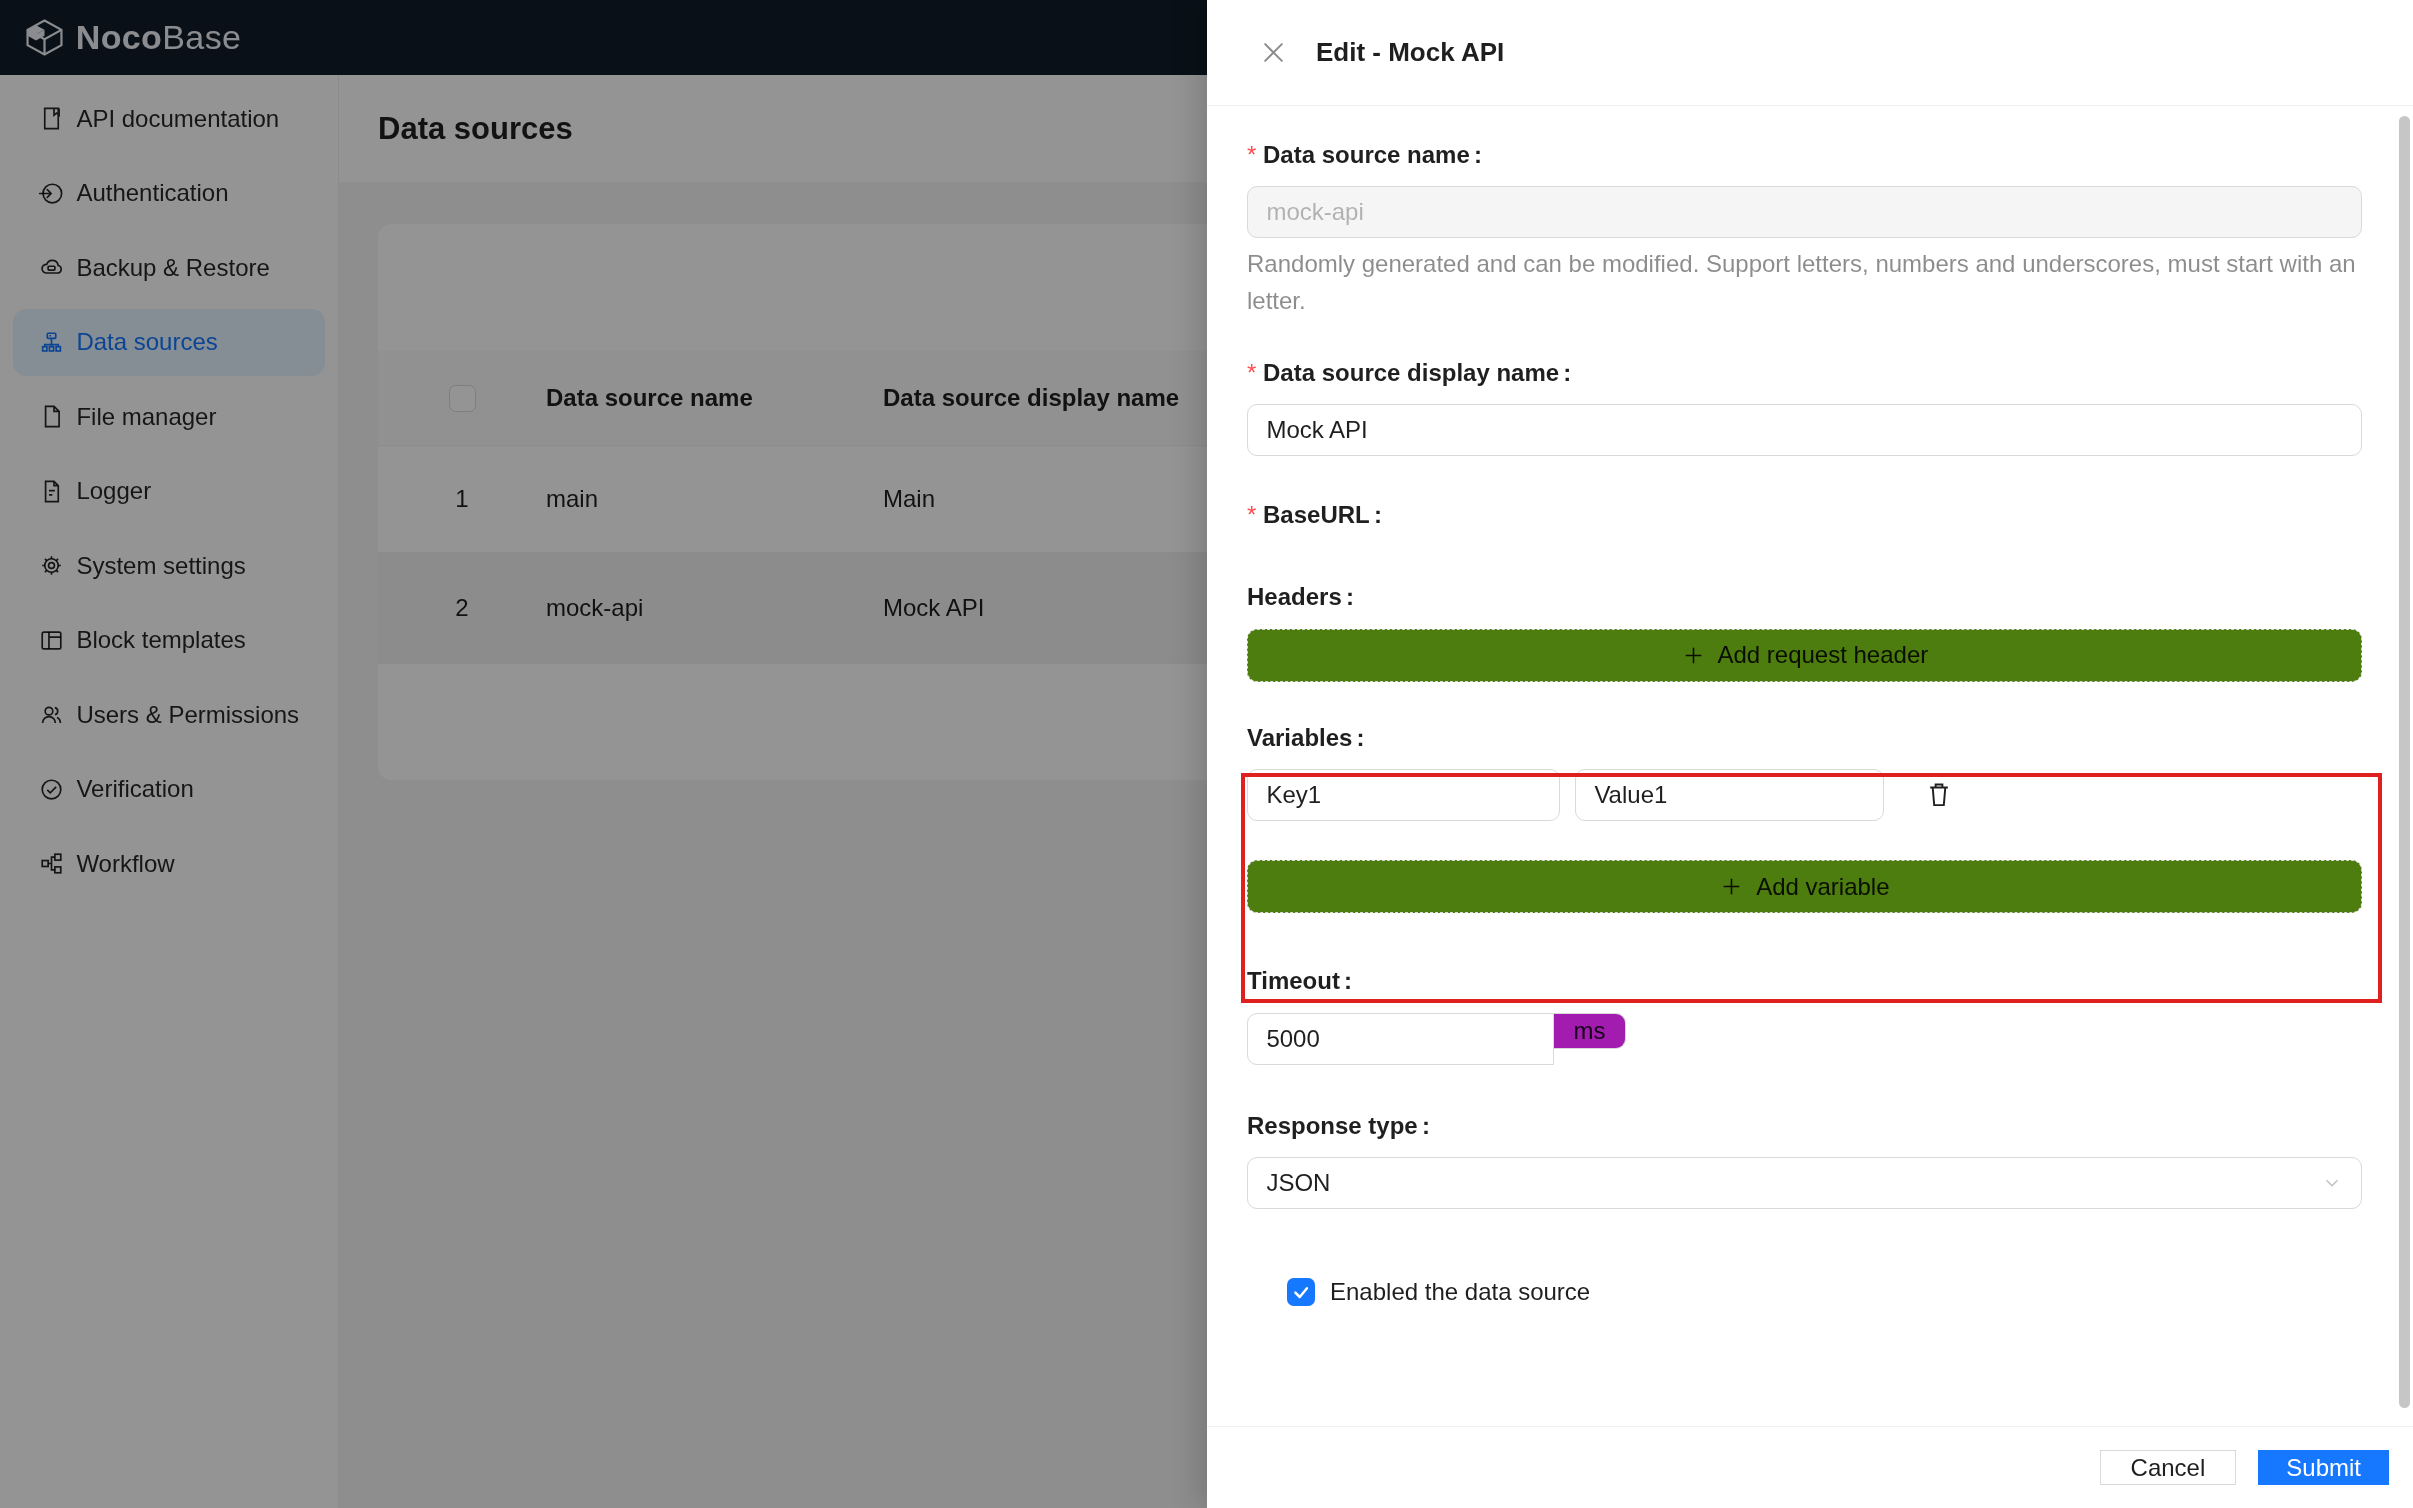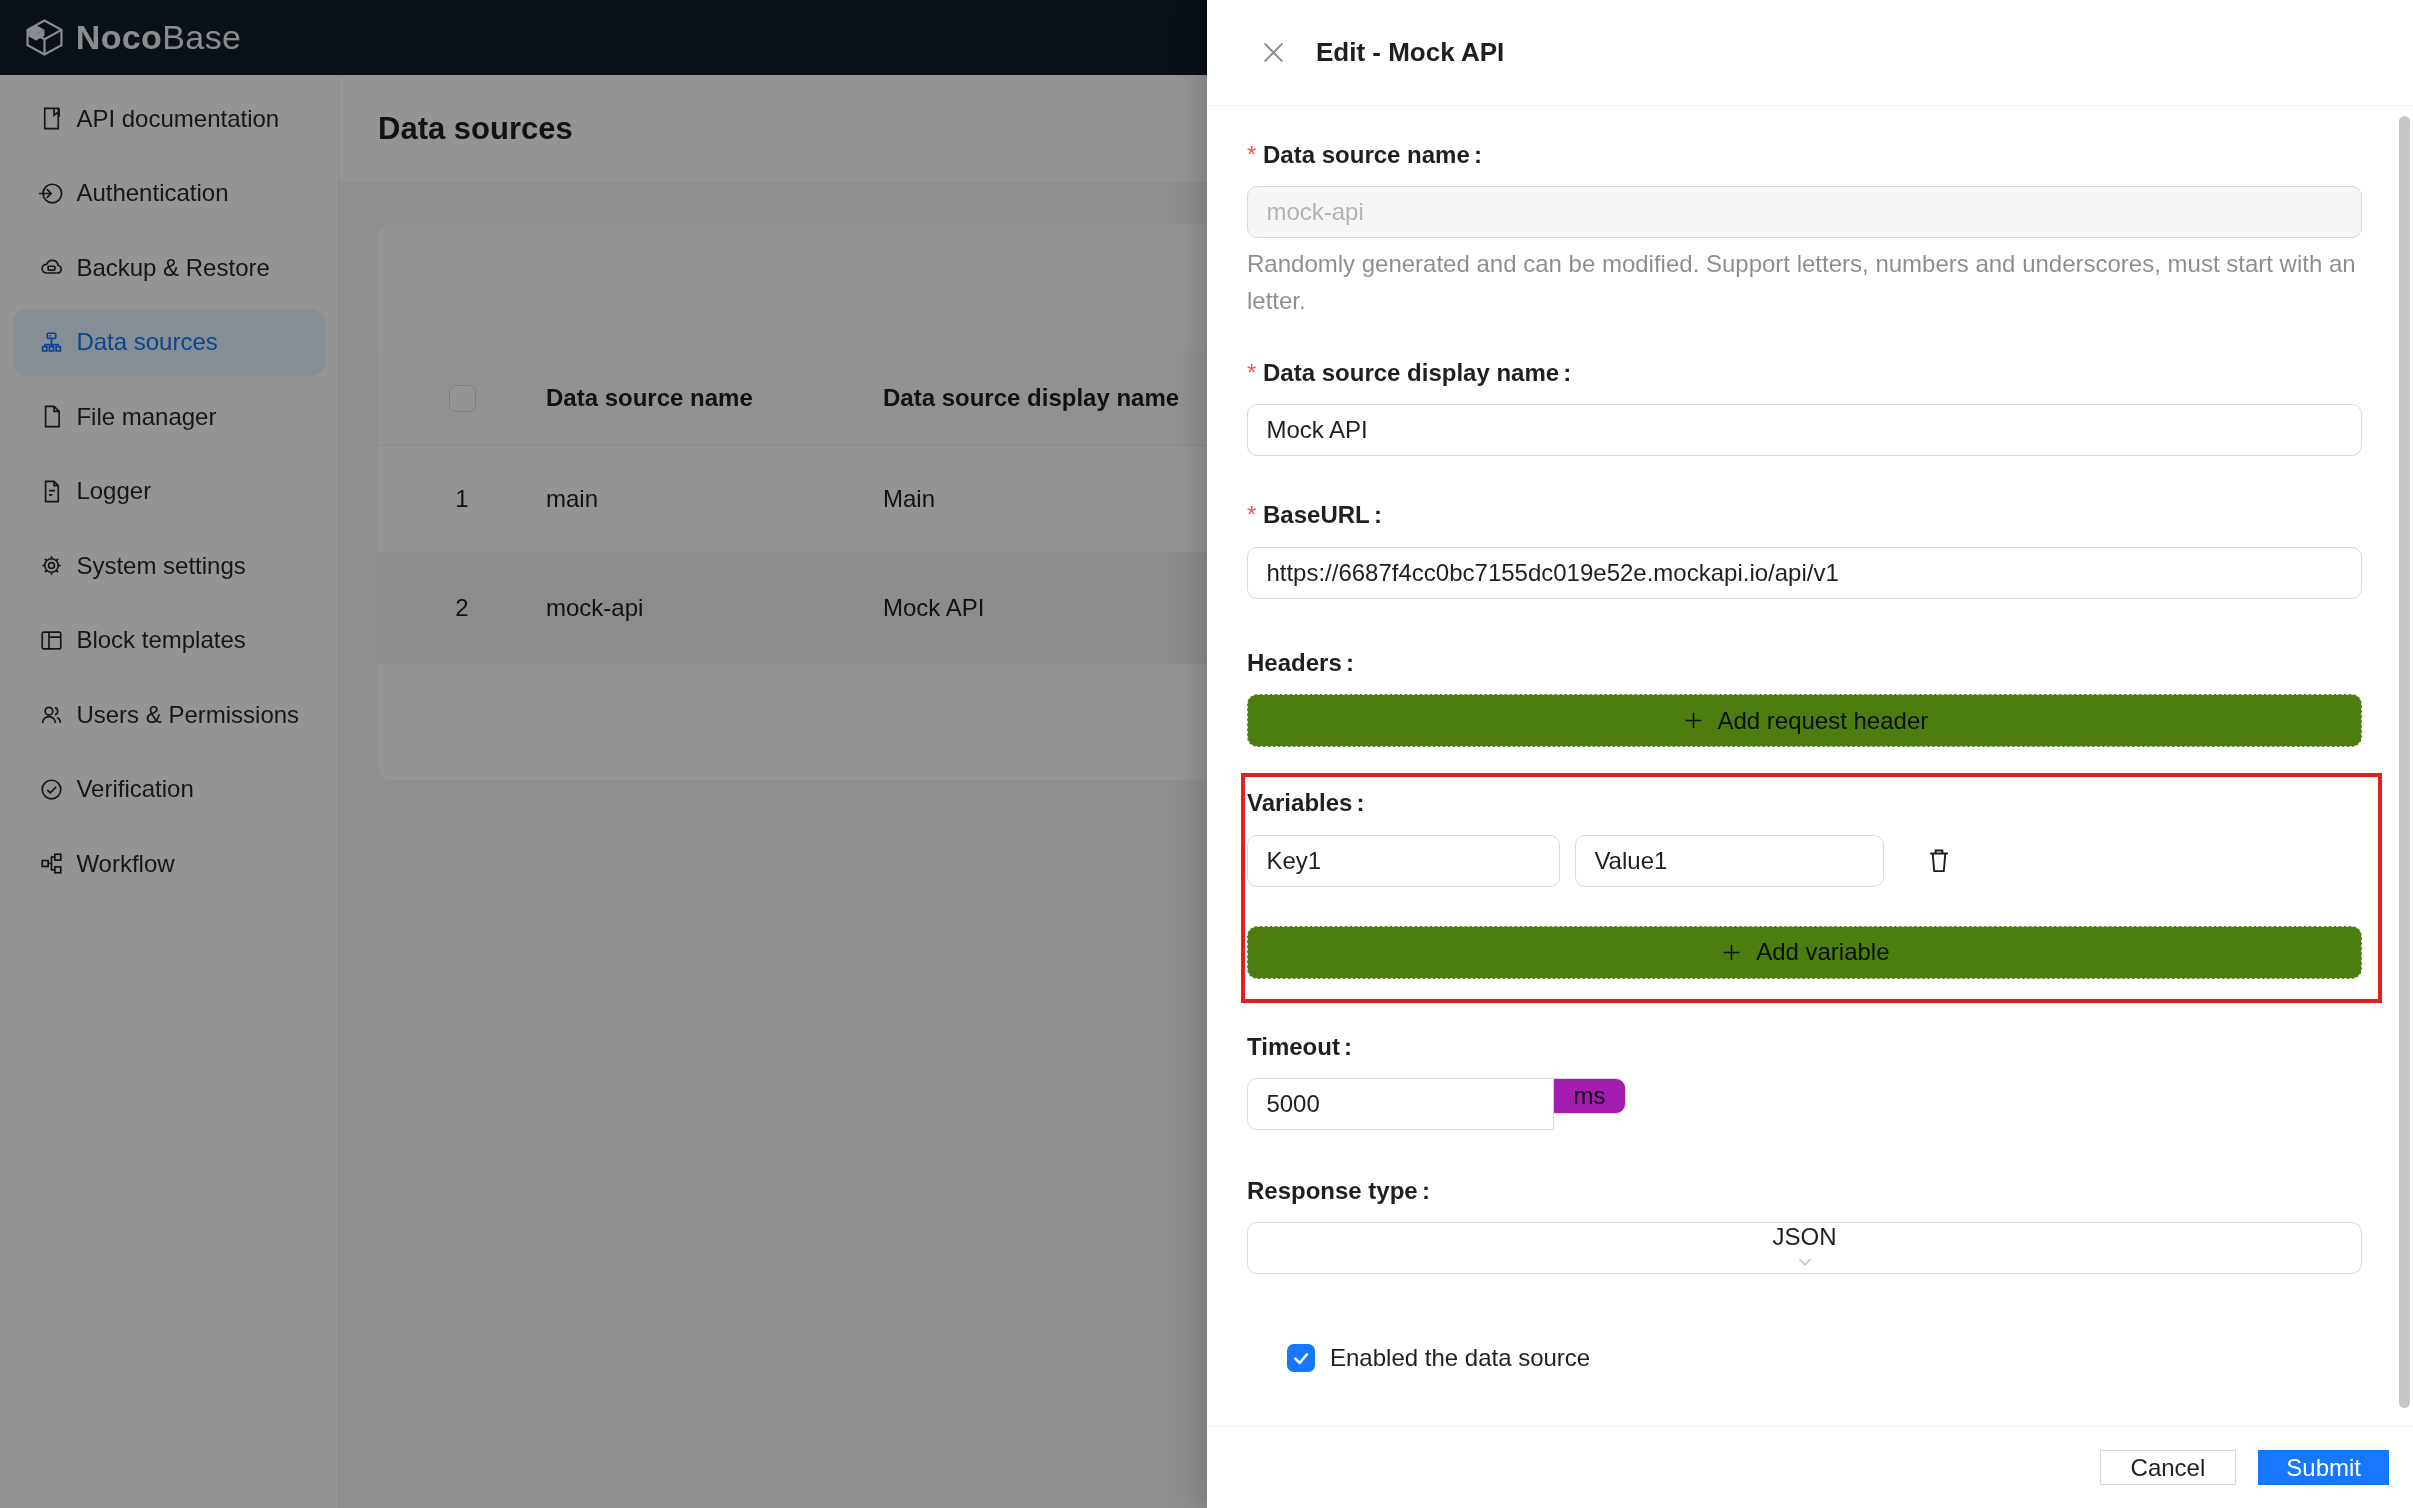--- a/index.html
+++ b/index.html
@@ -62,21 +62,21 @@
 
   .vars-row { display:flex; align-items:center; gap:15px; }
   .vars-row .input.key { width:313px; }
   .vars-row .input.val { width:309px; }
   .trash { width:32px; height:32px; margin-left:23.5px; cursor:pointer; }
 
   .group { display:flex; }
   .group .input.timeout { width:307px; border-radius:10px 0 0 10px; }
   .addon { width:72px; height:36px; border:1.7px solid #d9d9d9; border-left:none; border-radius:0 10px 10px 0; background:#a21caf; display:flex; align-items:center; justify-content:center; font-size:24px; color:rgba(0,0,0,0.88); }
 
-  .select { width:100%; height:52px; border:1.7px solid #d9d9d9; border-radius:10px; background:#fff; display:flex; align-items:center; justify-content:space-between; padding:0 18.4px; font-size:24px; cursor:pointer;flex-direction:column; }
+  .select { width:100%; height:52px; border:1.7px solid #d9d9d9; border-radius:10px; background:#fff; display:flex; align-items:center; justify-content:space-between; padding:0 18.4px; font-size:24px; cursor:pointer; }
   .select .arrow { width:22px; height:22px; }
 
   .check-row { display:flex; align-items:center; height:28.5px;padding-left:40px; }
   .checkbox { width:28px; height:28px; background:#1677ff; border-radius:6.7px; display:flex; align-items:center; justify-content:center; cursor:pointer; flex:0 0 auto; }
   .check-label { margin-left:15px; font-size:24px; }
 
   .drawer-footer { position:absolute; left:0; bottom:0; right:0; height:82px; border-top:1.7px solid #f0f0f0; display:flex; align-items:center; justify-content:flex-end; padding-right:25px; gap:22px; background:#fff; }
   .btn { height:35px; border-radius:0; font-size:24px; display:flex; align-items:center; justify-content:center; cursor:pointer; font-family:inherit; }
   .btn.cancel { padding:0 30px; background:#fff; border:1.7px solid #d9d9d9; color:rgba(0,0,0,0.88); }
   .btn.submit { padding:0 27px; background:#1677ff; border:1.7px solid #1677ff; color:#fff; }
@@ -242,21 +242,20 @@
       </div>
       <input class="input" value="Mock API" style="">
     </div>
 
     <div class="form-item" style="margin-bottom:50px;">
       <div class="form-label">
         <span class="req">*</span>
         <span>BaseURL</span>
           <span class="colon">:</span>
       </div>
-      <input class="input" value="https://6687f4cc0bc7155dc019e52e.mockapi.io/api/v1" style="">
     </div>
 
     <div class="form-item" style="margin-bottom:42px;">
       <div class="form-label">
         <span>Headers</span>
           <span class="colon">:</span>
       </div>
       <button class="dashed-btn">
         <svg width="25" height="25" viewBox="0 0 32 32">
             <path d="M16 6 v20 M6 16 h20" stroke="rgba(0,0,0,0.88)" stroke-width="2"></path>

